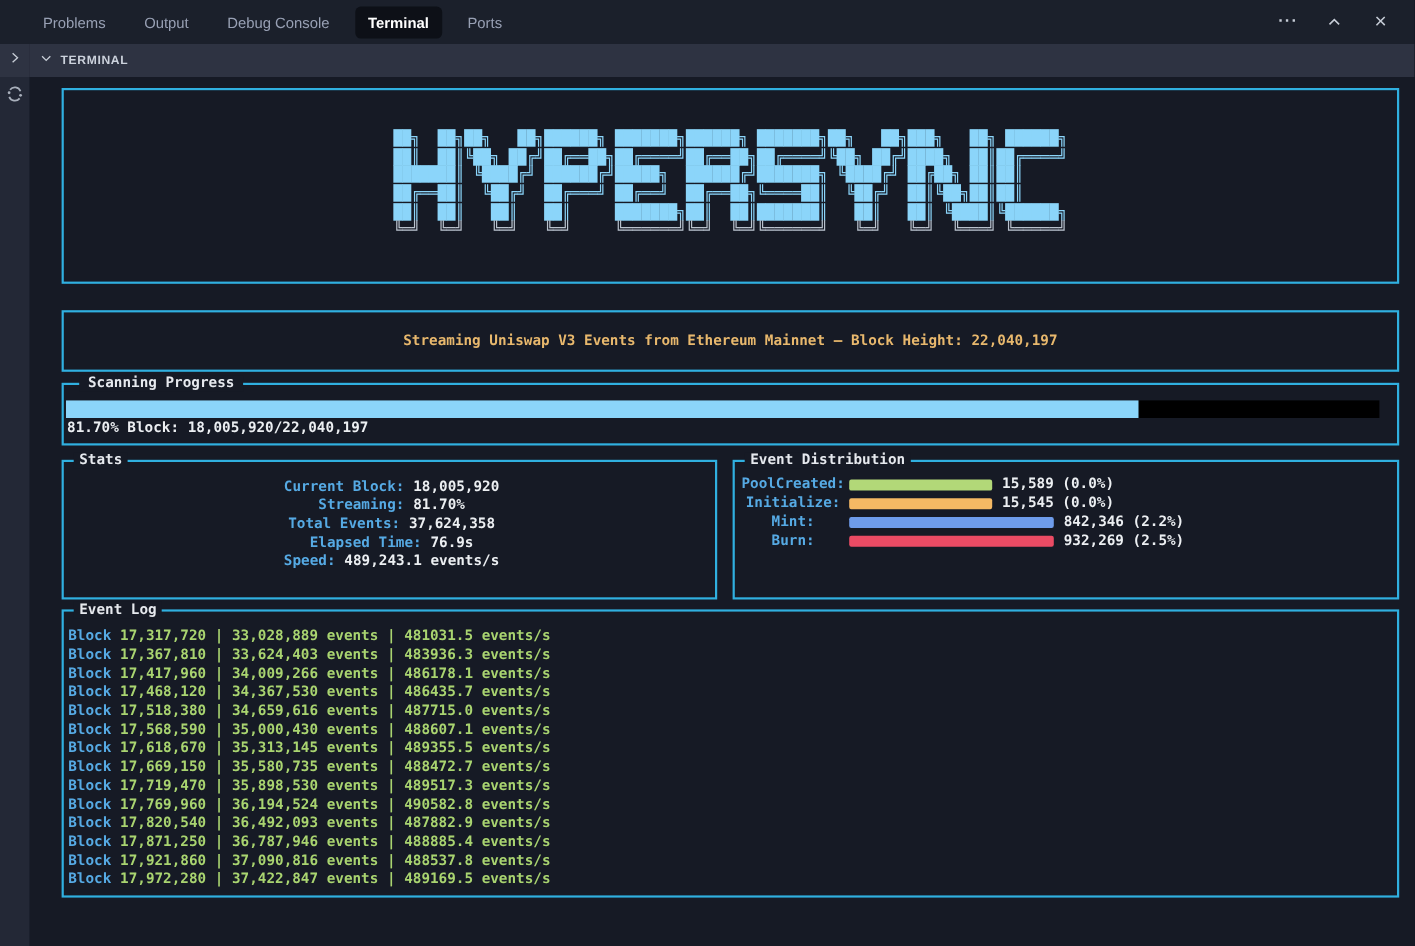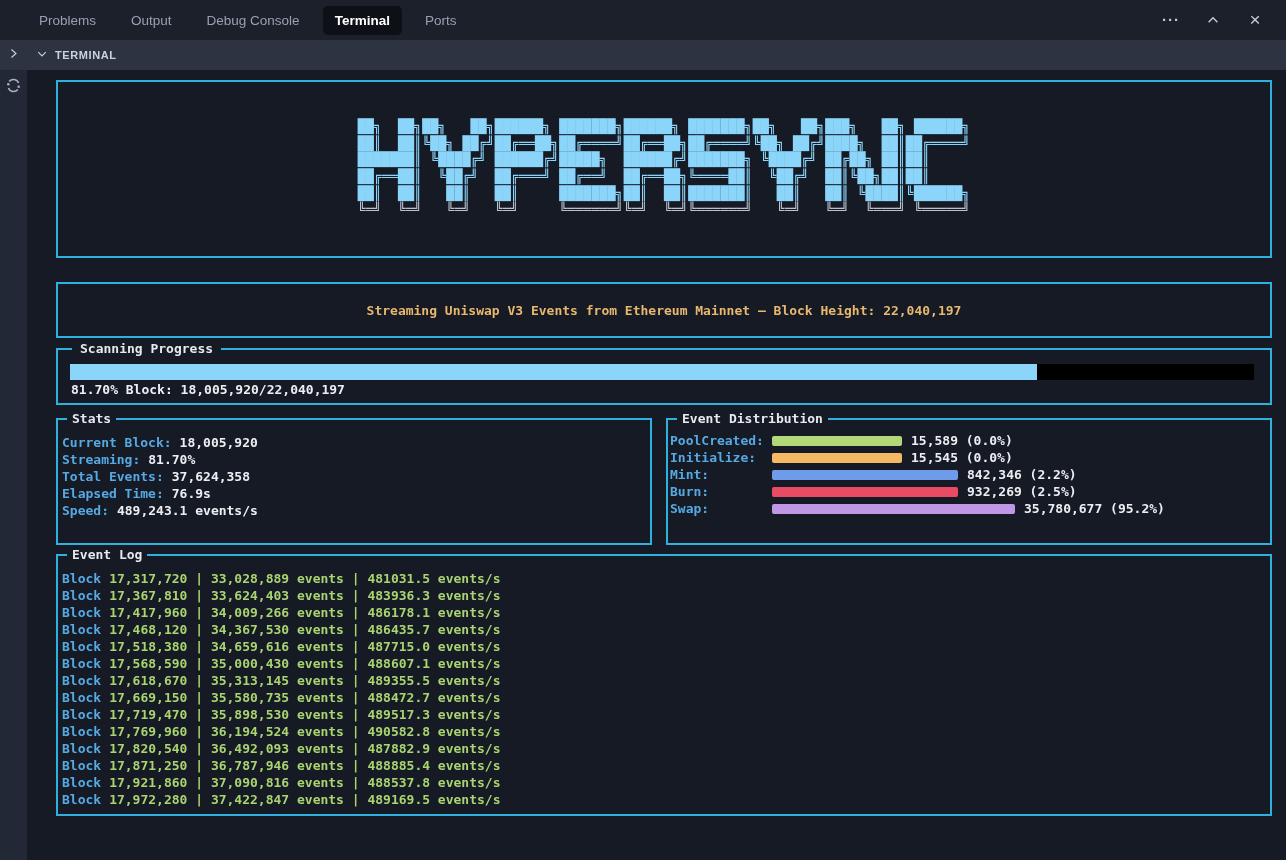--- a/index.html
+++ b/index.html
@@ -47,26 +47,26 @@
   .box-title.spaced{left:14px;padding:0 8px;}
 
   .banner-box{height:178px;margin-bottom:24px;display:flex;align-items:center;justify-content:center;}
   .art{font-weight:400;font-size:13.4px;line-height:16.6px;color:var(--art_blue);}
   .art div{white-space:pre;}
   .art div:last-child{color:var(--art_shadow);}
 
   .subtitle-box{height:56px;margin-bottom:10px;display:flex;align-items:center;justify-content:center;}
   .subtitle{color:var(--subtitle_yellow);}
 
-  .scan-box{height:57px;margin-bottom:13px;padding:14px 16px 0 12px;}
+  .scan-box{height:57px;margin-bottom:13px;padding:14px 16px 0 2px;}
   .progress-track{height:16px;background:#000000;}
   .progress-fill{height:100%;width:0;}
   .scan-status{margin-top:1px;line-height:17px;padding-left:1px;white-space:pre;}
 
-  .mid-row{display:flex;gap:14px;margin-bottom:9px;}
+  .mid-row{display:flex;gap:14px;margin-bottom:9px;text-align:center;}
   .stats-box{width:596px;flex:0 0 596px;height:127px;padding:14px 0 0 4px;}
   .stat-line{line-height:17px;white-space:pre;}
   .stat-label{color:var(--label_blue);}
   .stat-value{margin-left:8px;color:var(--text_white);}
 
   .dist-box{flex:1;height:127px;padding:12px 0 4px 2px;}
   .dist-row{display:flex;align-items:center;height:17px;}
   .dist-label{width:102px;flex:0 0 102px;color:var(--label_blue);white-space:pre;}
   .dist-bar{height:10px;border-radius:2px;margin-right:9px;}
   .dist-value{color:var(--text_white);white-space:pre;}
@@ -180,25 +180,20 @@
             <div class="dist-row">
               <span class="dist-label">Mint:</span>
               <span class="dist-bar" style="width: 186px; background: rgb(110, 156, 235);"></span>
               <span class="dist-value">842,346 (2.2%)</span>
             </div>
             <div class="dist-row">
               <span class="dist-label">Burn:</span>
               <span class="dist-bar" style="width: 186px; background: rgb(234, 75, 100);"></span>
               <span class="dist-value">932,269 (2.5%)</span>
             </div>
-            <div class="dist-row">
-              <span class="dist-label">Swap:</span>
-              <span class="dist-bar" style="width: 243px; background: rgb(191, 151, 230);"></span>
-              <span class="dist-value">35,780,677 (95.2%)</span>
-            </div>
           </div>
         </div>
 
         <div class="tbox log-box">
           <span class="box-title">Event Log</span>
           <div class="log-row"><span class="log-block">Block</span><span class="log-rest">17,317,720 | 33,028,889 events | 481031.5 events/s</span></div>
           <div class="log-row"><span class="log-block">Block</span><span class="log-rest">17,367,810 | 33,624,403 events | 483936.3 events/s</span></div>
           <div class="log-row"><span class="log-block">Block</span><span class="log-rest">17,417,960 | 34,009,266 events | 486178.1 events/s</span></div>
           <div class="log-row"><span class="log-block">Block</span><span class="log-rest">17,468,120 | 34,367,530 events | 486435.7 events/s</span></div>
           <div class="log-row"><span class="log-block">Block</span><span class="log-rest">17,518,380 | 34,659,616 events | 487715.0 events/s</span></div>

